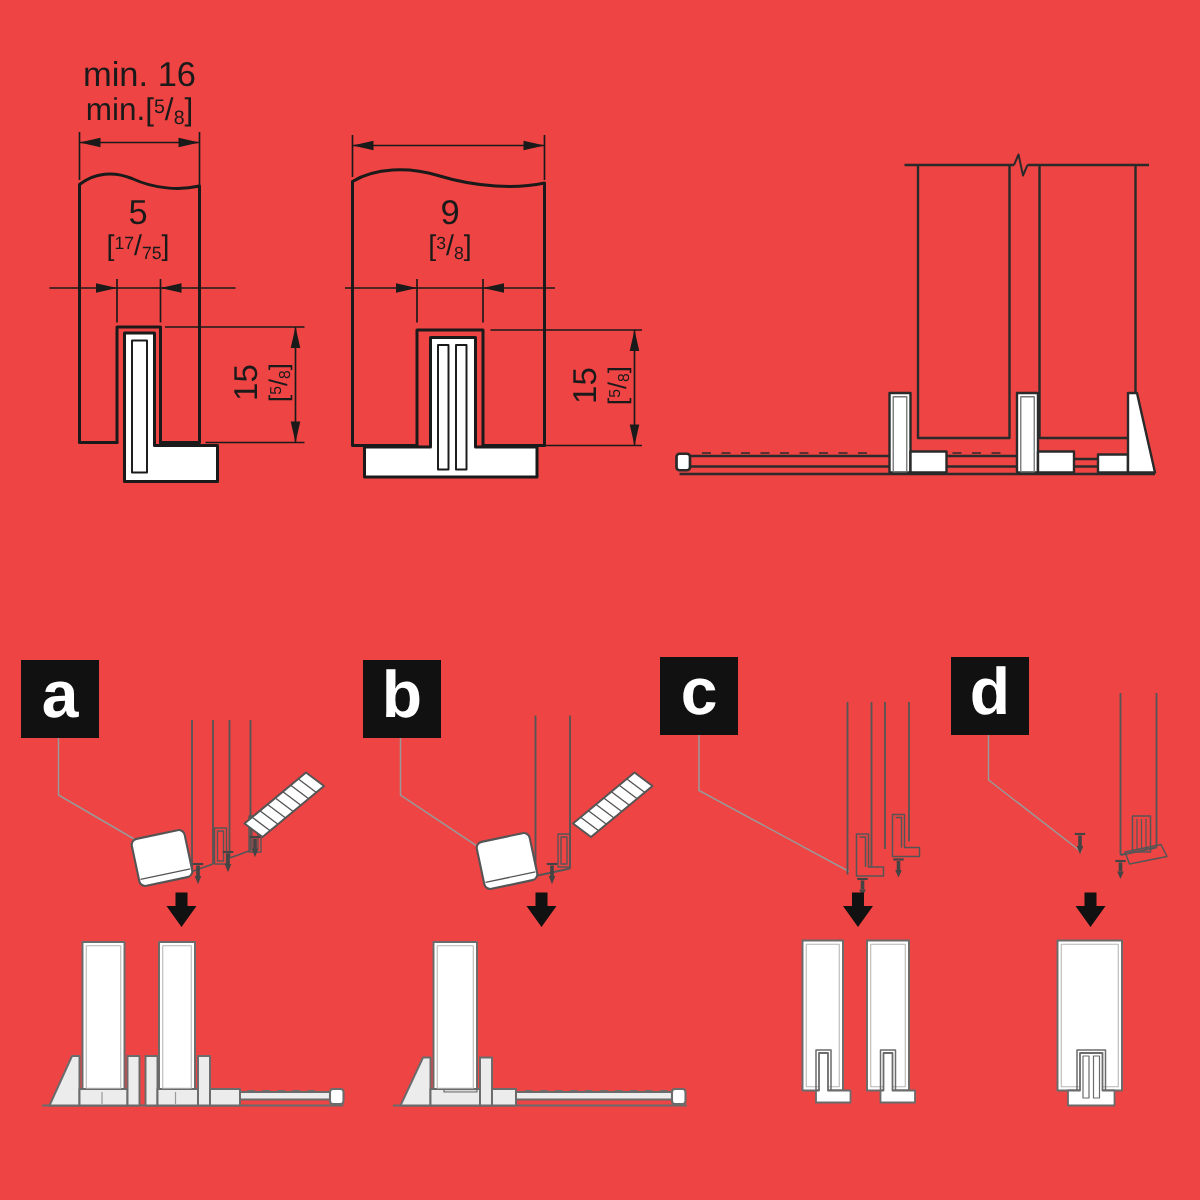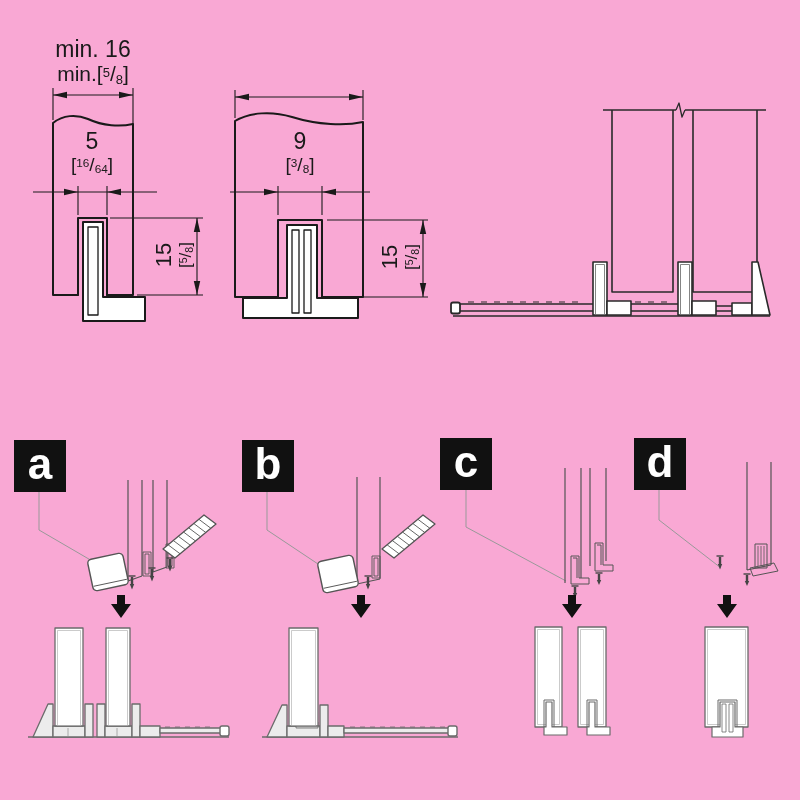--- a/index.html
+++ b/index.html
@@ -1,16 +1,16 @@
 <!DOCTYPE html>
 <html><head>
 <meta charset="utf-8">
 <style>
   html,body{margin:0;padding:0;background:#ffffff;}
-  .canvas{position:relative;width:800px;height:800px;background:#f9a8d4;overflow:hidden;
+  .canvas{position:relative;width:800px;height:800px;background:#ef4444;overflow:hidden;
           font-family:"Liberation Sans", sans-serif;color:#1a1a1a;}
   .art{position:absolute;left:0;top:0;}
   .lbl{position:absolute;text-align:center;line-height:1.14;color:#1a1a1a;}
   .lbl .l1{font-size:23px;}
   .lbl .l2{font-size:21px;text-align:right;}
   .dimnum{font-size:23px;display:block;}
   .dimfrac{font-size:19px;display:block;}
   .frac sup{font-size:0.62em;vertical-align:0.34em;}
   .frac sub{font-size:0.62em;vertical-align:-0.2em;}
   .rot{transform:rotate(-90deg);transform-origin:50% 50%;}
@@ -233,21 +233,21 @@
   </g>
 </svg>
 
 <div class="lbl" style="left:30px;top:36px;width:126px;">
   <span class="l1">min. 16</span><br>
   <span class="l2 frac"><span>min.[</span><sup>5</sup><span>/</span><sub>8</sub><span>]</span></span>
 </div>
 
 <div class="lbl" style="left:52px;top:128px;width:80px;">
   <span class="dimnum">5</span>
-  <span class="dimfrac frac"><span>[</span><sup>16</sup><span>/</span><sub>64</sub><span>]</span></span>
+  <span class="dimfrac frac"><span>[</span><sup>17</sup><span>/</span><sub>75</sub><span>]</span></span>
 </div>
 
 <div class="lbl rot" style="left:142px;top:232px;width:64px;height:46px;">
   <span class="dimnum">15</span>
   <span class="dimfrac frac"><span>[</span><sup>5</sup><span>/</span><sub>8</sub><span>]</span></span>
 </div>
 
 
 <div class="lbl" style="left:260px;top:128px;width:80px;">
   <span class="dimnum">9</span>

